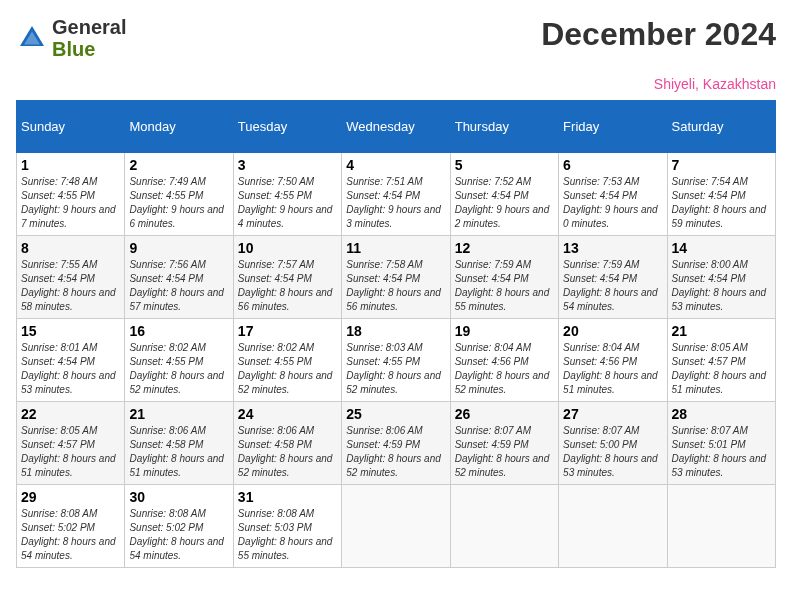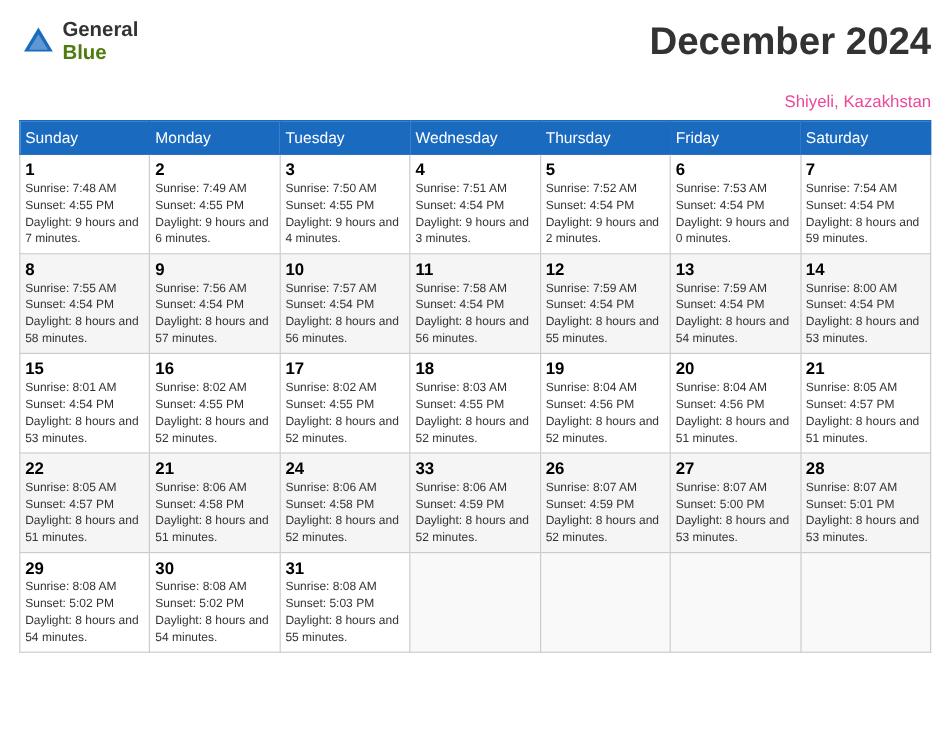--- a/index.html
+++ b/index.html
@@ -15,21 +15,21 @@
       justify-content: space-between;
       align-items: flex-start;
       margin-bottom: 8px;
     }
     .logo {
       display: flex;
       align-items: center;
       gap: 4px;
     }
     .logo-text {
-      font-size: 17px;
+      font-size: 20px;
       font-weight: bold;
       line-height: 1.1;
     }
     .logo-general { color: #333; }
     .logo-blue { color: #4d7c0f; }
     .logo-icon {
       width: 32px;
       height: 32px;
     }
     .title-section {
@@ -46,21 +46,21 @@
       margin-top: 23px;
     }
     .calendar {
       width: 100%;
       border-collapse: collapse;
       font-size: 11px;
     }
     .calendar th {
       background: #1a6abf;
       color: #fff;
-      padding: 6px 4px;
+      padding: 18px 4px;
       text-align: left;
       font-size: 13px;
       font-weight: normal;
       border: 1px solid #1a6abf;
     }
     .calendar td {
       border: 1px solid #ccc;
       vertical-align: top;
       padding: 4px;
       width: 108px;
@@ -75,20 +75,21 @@
     .day-num {
       font-size: 14px;
       font-weight: bold;
       display: block;
       margin-bottom: 2px;
     }
     .day-info {
       font-size: 10px;
       color: #333;
       line-height: 1.4;
+      font-style: italic;
     }
     .empty-cell {
       background: #f9f9f9 !important;
     }
   </style>
 </head>
 <body>
 
 <div class="header">
   <div class="logo">
@@ -217,21 +218,21 @@
         </td>
         <td>
           <span class="day-num">21</span>
           <div class="day-info">Sunrise: 8:06 AM<br>Sunset: 4:58 PM<br>Daylight: 8 hours and 51 minutes.</div>
         </td>
         <td>
           <span class="day-num">24</span>
           <div class="day-info">Sunrise: 8:06 AM<br>Sunset: 4:58 PM<br>Daylight: 8 hours and 52 minutes.</div>
         </td>
         <td>
-          <span class="day-num">33</span>
+          <span class="day-num">25</span>
           <div class="day-info">Sunrise: 8:06 AM<br>Sunset: 4:59 PM<br>Daylight: 8 hours and 52 minutes.</div>
         </td>
         <td>
           <span class="day-num">26</span>
           <div class="day-info">Sunrise: 8:07 AM<br>Sunset: 4:59 PM<br>Daylight: 8 hours and 52 minutes.</div>
         </td>
         <td>
           <span class="day-num">27</span>
           <div class="day-info">Sunrise: 8:07 AM<br>Sunset: 5:00 PM<br>Daylight: 8 hours and 53 minutes.</div>
         </td>

